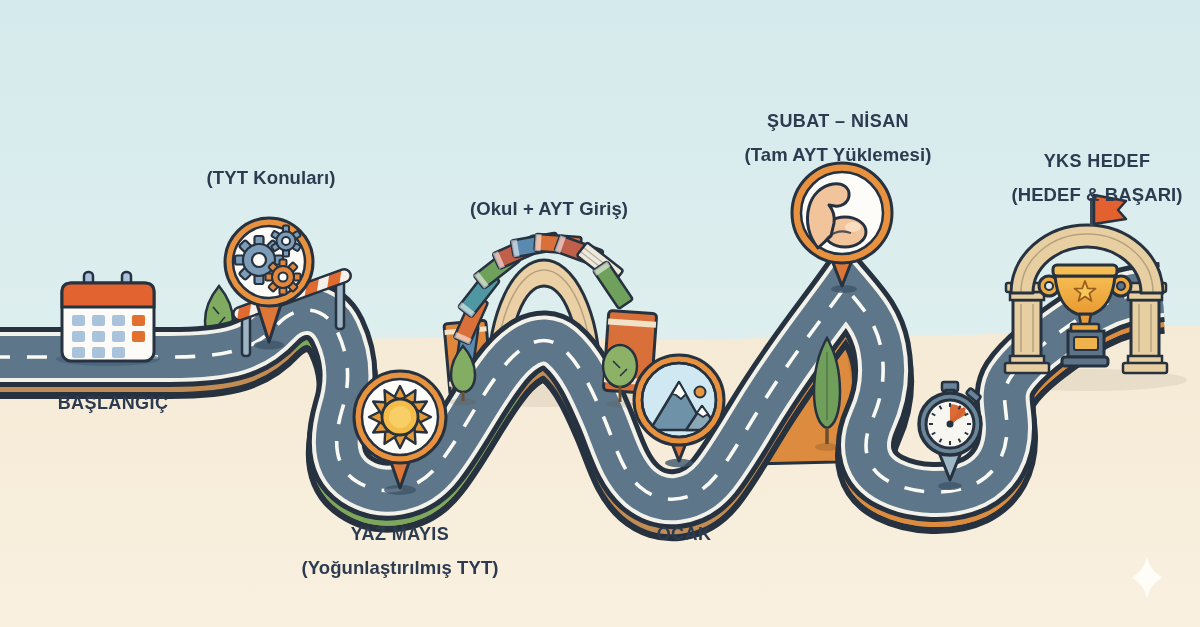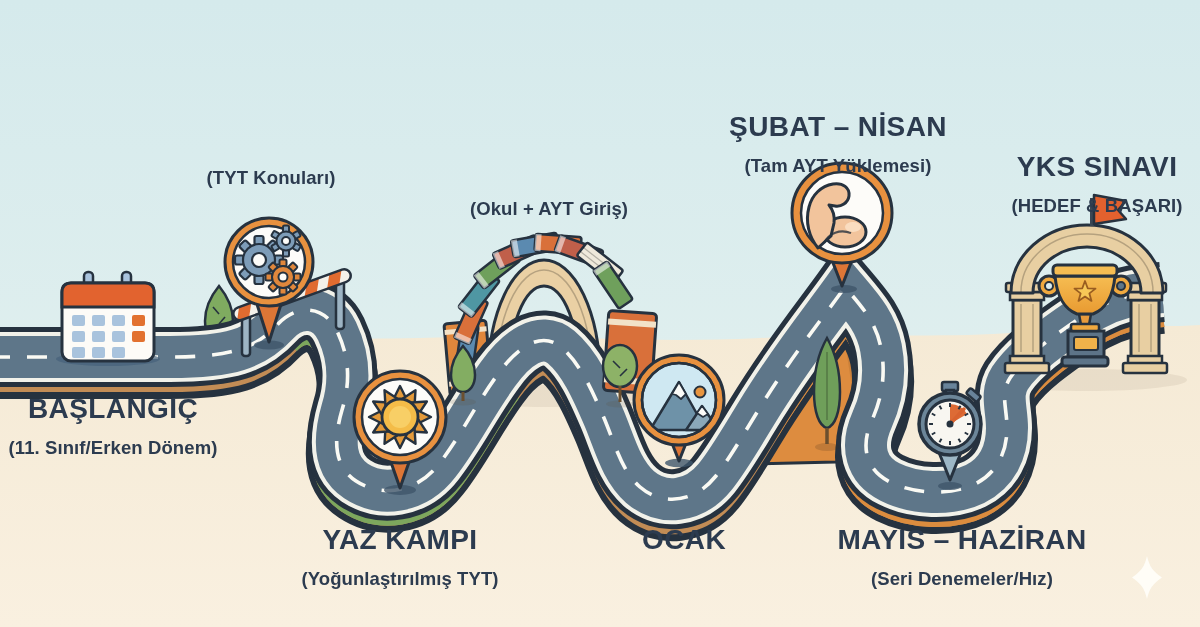--- a/index.html
+++ b/index.html
@@ -1,21 +1,21 @@
 <!DOCTYPE html>
 <html><head>
 <meta charset="utf-8">
 <style>
   html,body{margin:0;padding:0;background:#8b8b8b;}
   .stage{position:relative;width:1200px;height:627px;overflow:hidden;
          font-family:"Liberation Sans",sans-serif;background:#d9ecee;}
   .stage svg.scene{position:absolute;left:0;top:0;width:1200px;height:627px;display:block;}
   .label{position:absolute;transform:translateX(-50%);text-align:center;
          color:#2c3b4f;white-space:nowrap;line-height:1.12;}
-  .label .t{font-size:28px;font-weight:800;letter-spacing:.4px;}
+  .label .t{font-size:18px;font-weight:800;letter-spacing:.4px;}
   .label .s{font-size:18.5px;font-weight:600;margin-top:14px;letter-spacing:.1px;}
 </style>
 </head>
 <body>
 
 <div class="stage">
 <svg class="scene" viewBox="0 0 1200 627" xmlns="http://www.w3.org/2000/svg">
   <defs>
     <linearGradient id="skyG" x1="0" y1="0" x2="0" y2="1">
       <stop offset="0" stop-color="#d5eaec"></stop>
@@ -347,40 +347,35 @@
       <rect x="1053" y="265" width="64" height="11" rx="4" fill="#f6bd52" stroke="#26323f" stroke-width="3"></rect>
       <polygon points="1085,281 1087.7,288.3 1095.5,288.6 1089.4,293.4 1091.5,300.9 1085,296.6 1078.5,300.9 1080.6,293.4 1074.5,288.6 1082.3,288.3" fill="#f7c857" stroke="#9a5d20" stroke-width="1.8" stroke-linejoin="round"></polygon>
     </g>
   </g>
 
   <path opacity=".9" fill="#fffef9" d="M1147,556 C1149.5,567 1153,571 1162,577.5 C1153,584 1149.5,588 1147,599 C1144.5,588 1141,584 1132,577.5 C1141,571 1144.5,567 1147,556 Z"></path>
 </svg>
 
   <div class="label" style="left:113px;top:393px;text-align:center;">
     <div class="t">BAŞLANGIÇ</div>
-    <div class="s">(11. Sınıf/Erken Dönem)</div>
   </div>
   <div class="label" style="left:271px;top:154px;">
     <div class="s">(TYT Konuları)</div>
   </div>
   <div class="label" style="left:400px;top:524px;">
-    <div class="t">YAZ KAMPI</div>
+    <div class="t">YAZ MAYIS</div>
     <div class="s">(Yoğunlaştırılmış TYT)</div>
   </div>
   <div class="label" style="left:549px;top:185px;">
     <div class="s">(Okul + AYT Giriş)</div>
   </div>
   <div class="label" style="left:684px;top:524px;">
     <div class="t">OCAK</div>
   </div>
   <div class="label" style="left:838px;top:111px;">
     <div class="t">ŞUBAT – NİSAN</div>
     <div class="s">(Tam AYT Yüklemesi)</div>
   </div>
-  <div class="label" style="left:962px;top:524px;">
-    <div class="t">MAYIS – HAZİRAN</div>
-    <div class="s">(Seri Denemeler/Hız)</div>
-  </div>
   <div class="label" style="left:1097px;top:151px;">
-    <div class="t">YKS SINAVI</div>
+    <div class="t">YKS HEDEF</div>
     <div class="s">(HEDEF &amp; BAŞARI)</div>
   </div>
 </div>
 
 </body></html>

